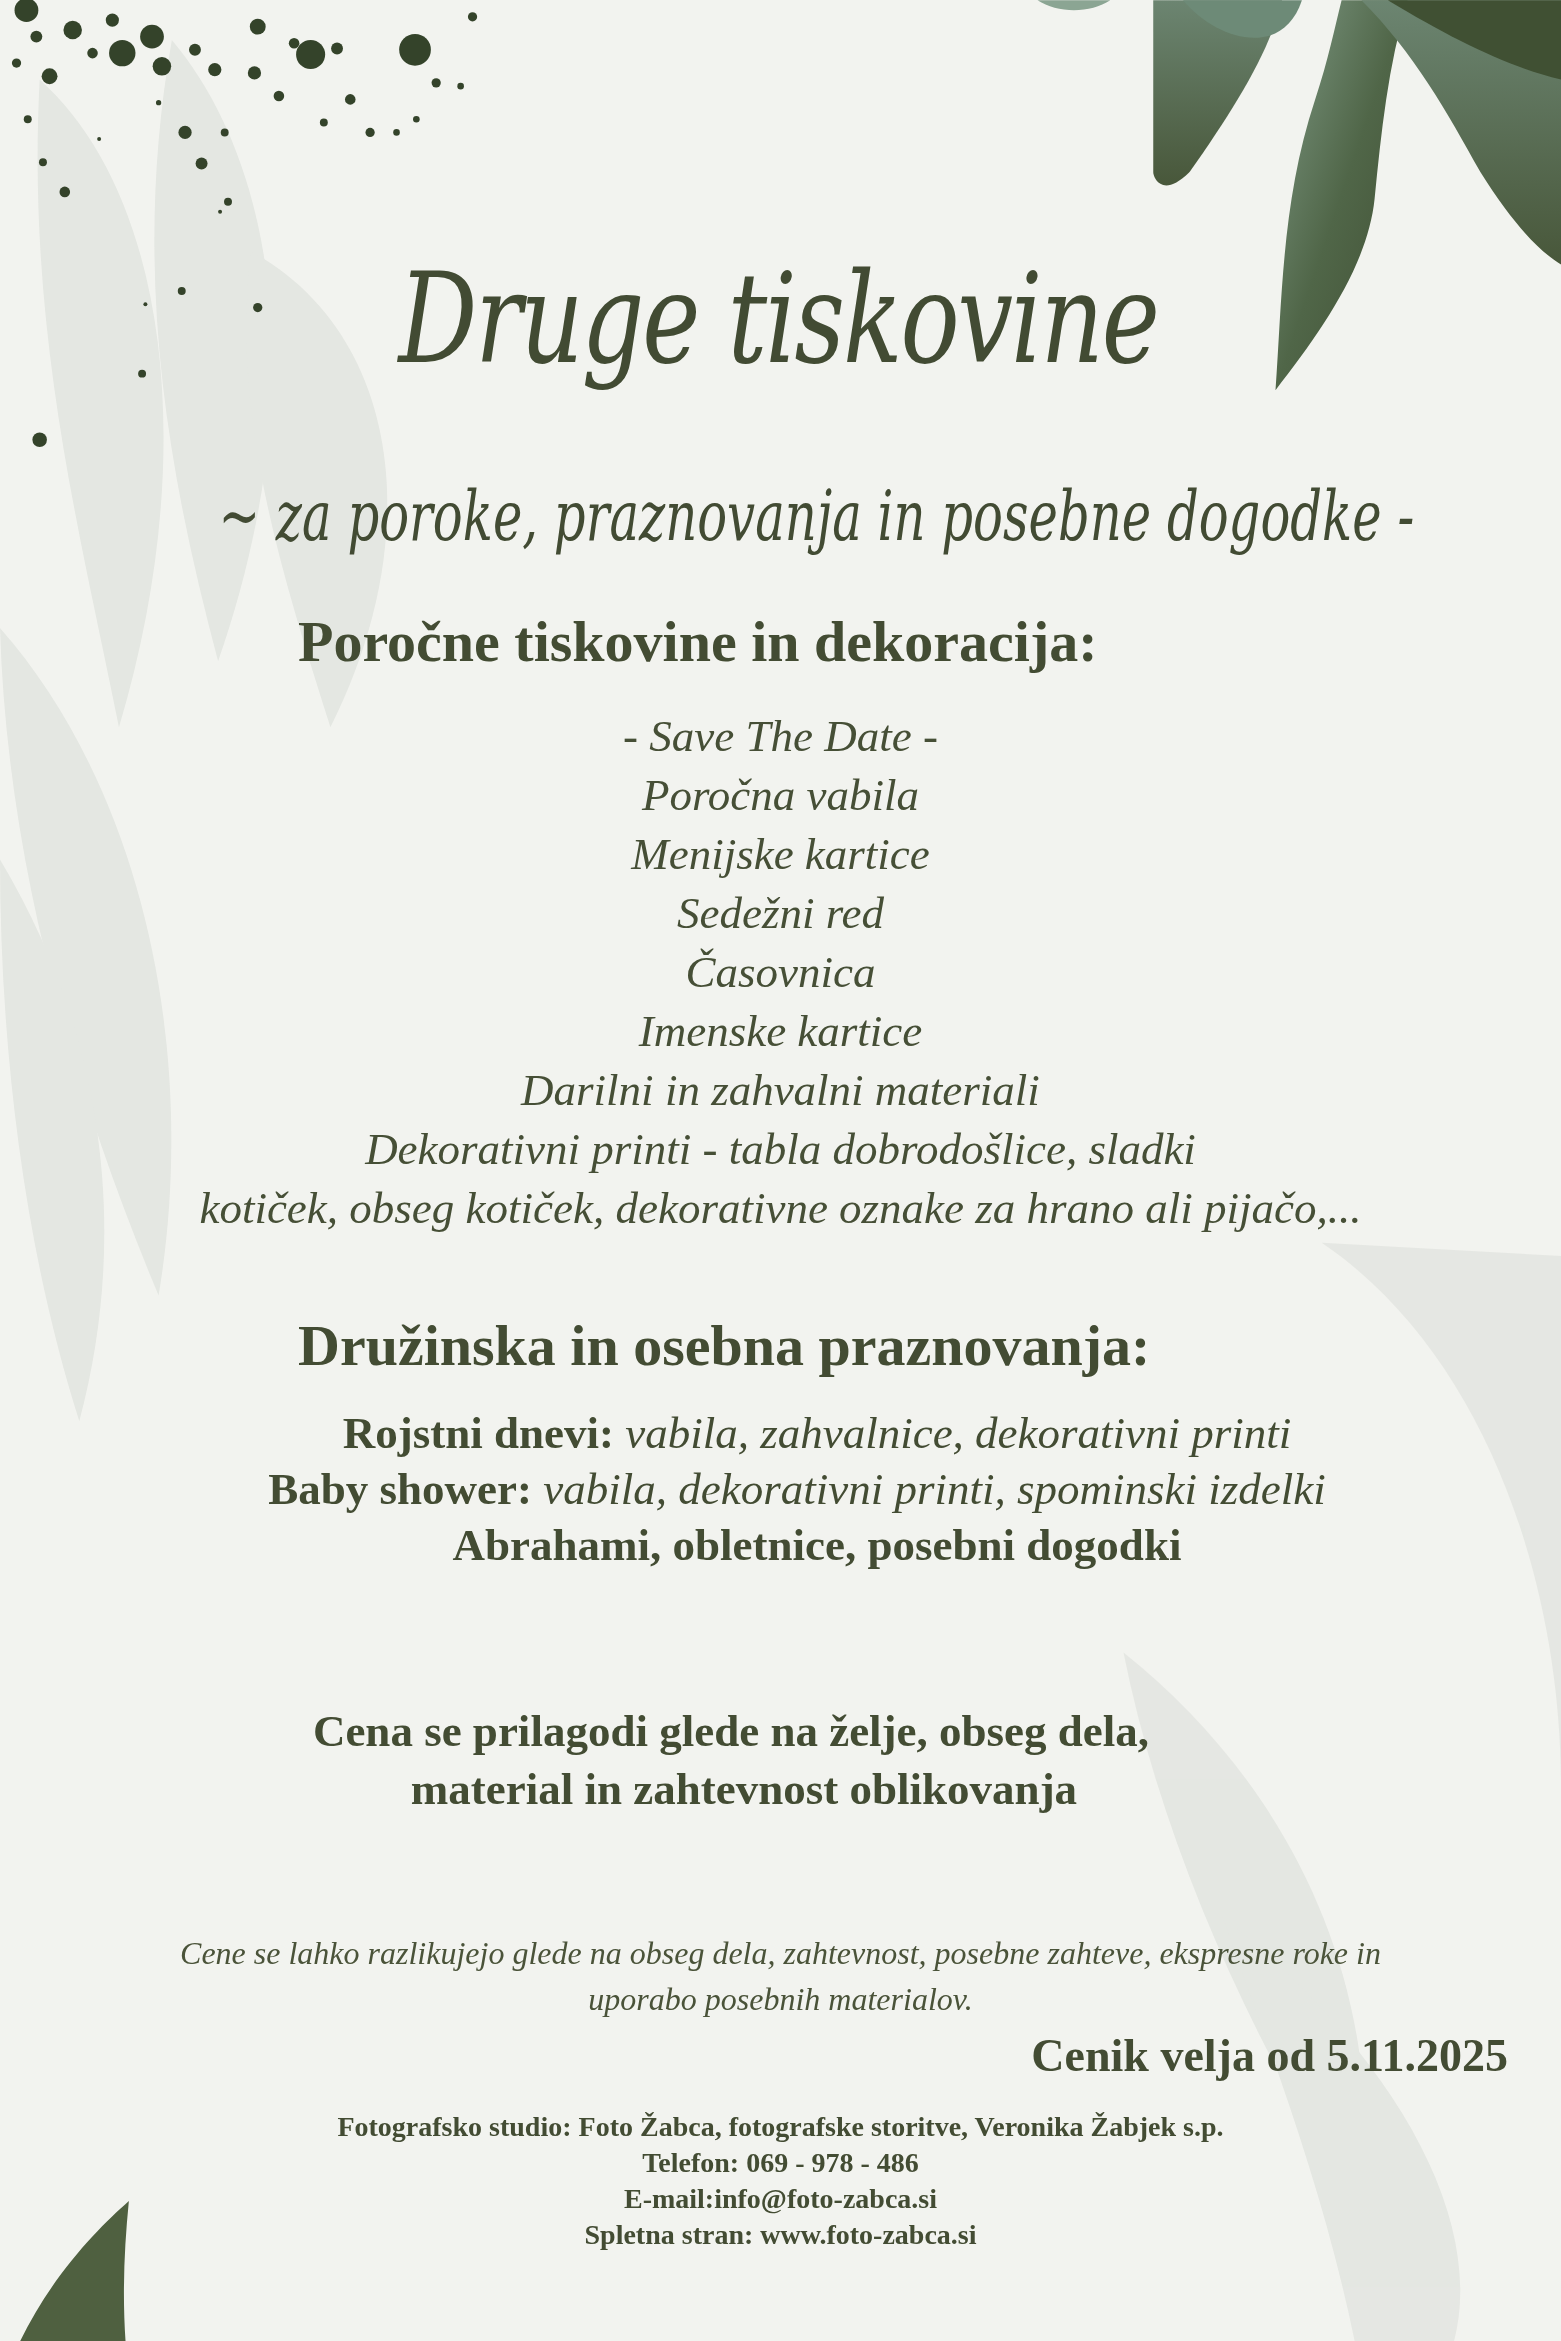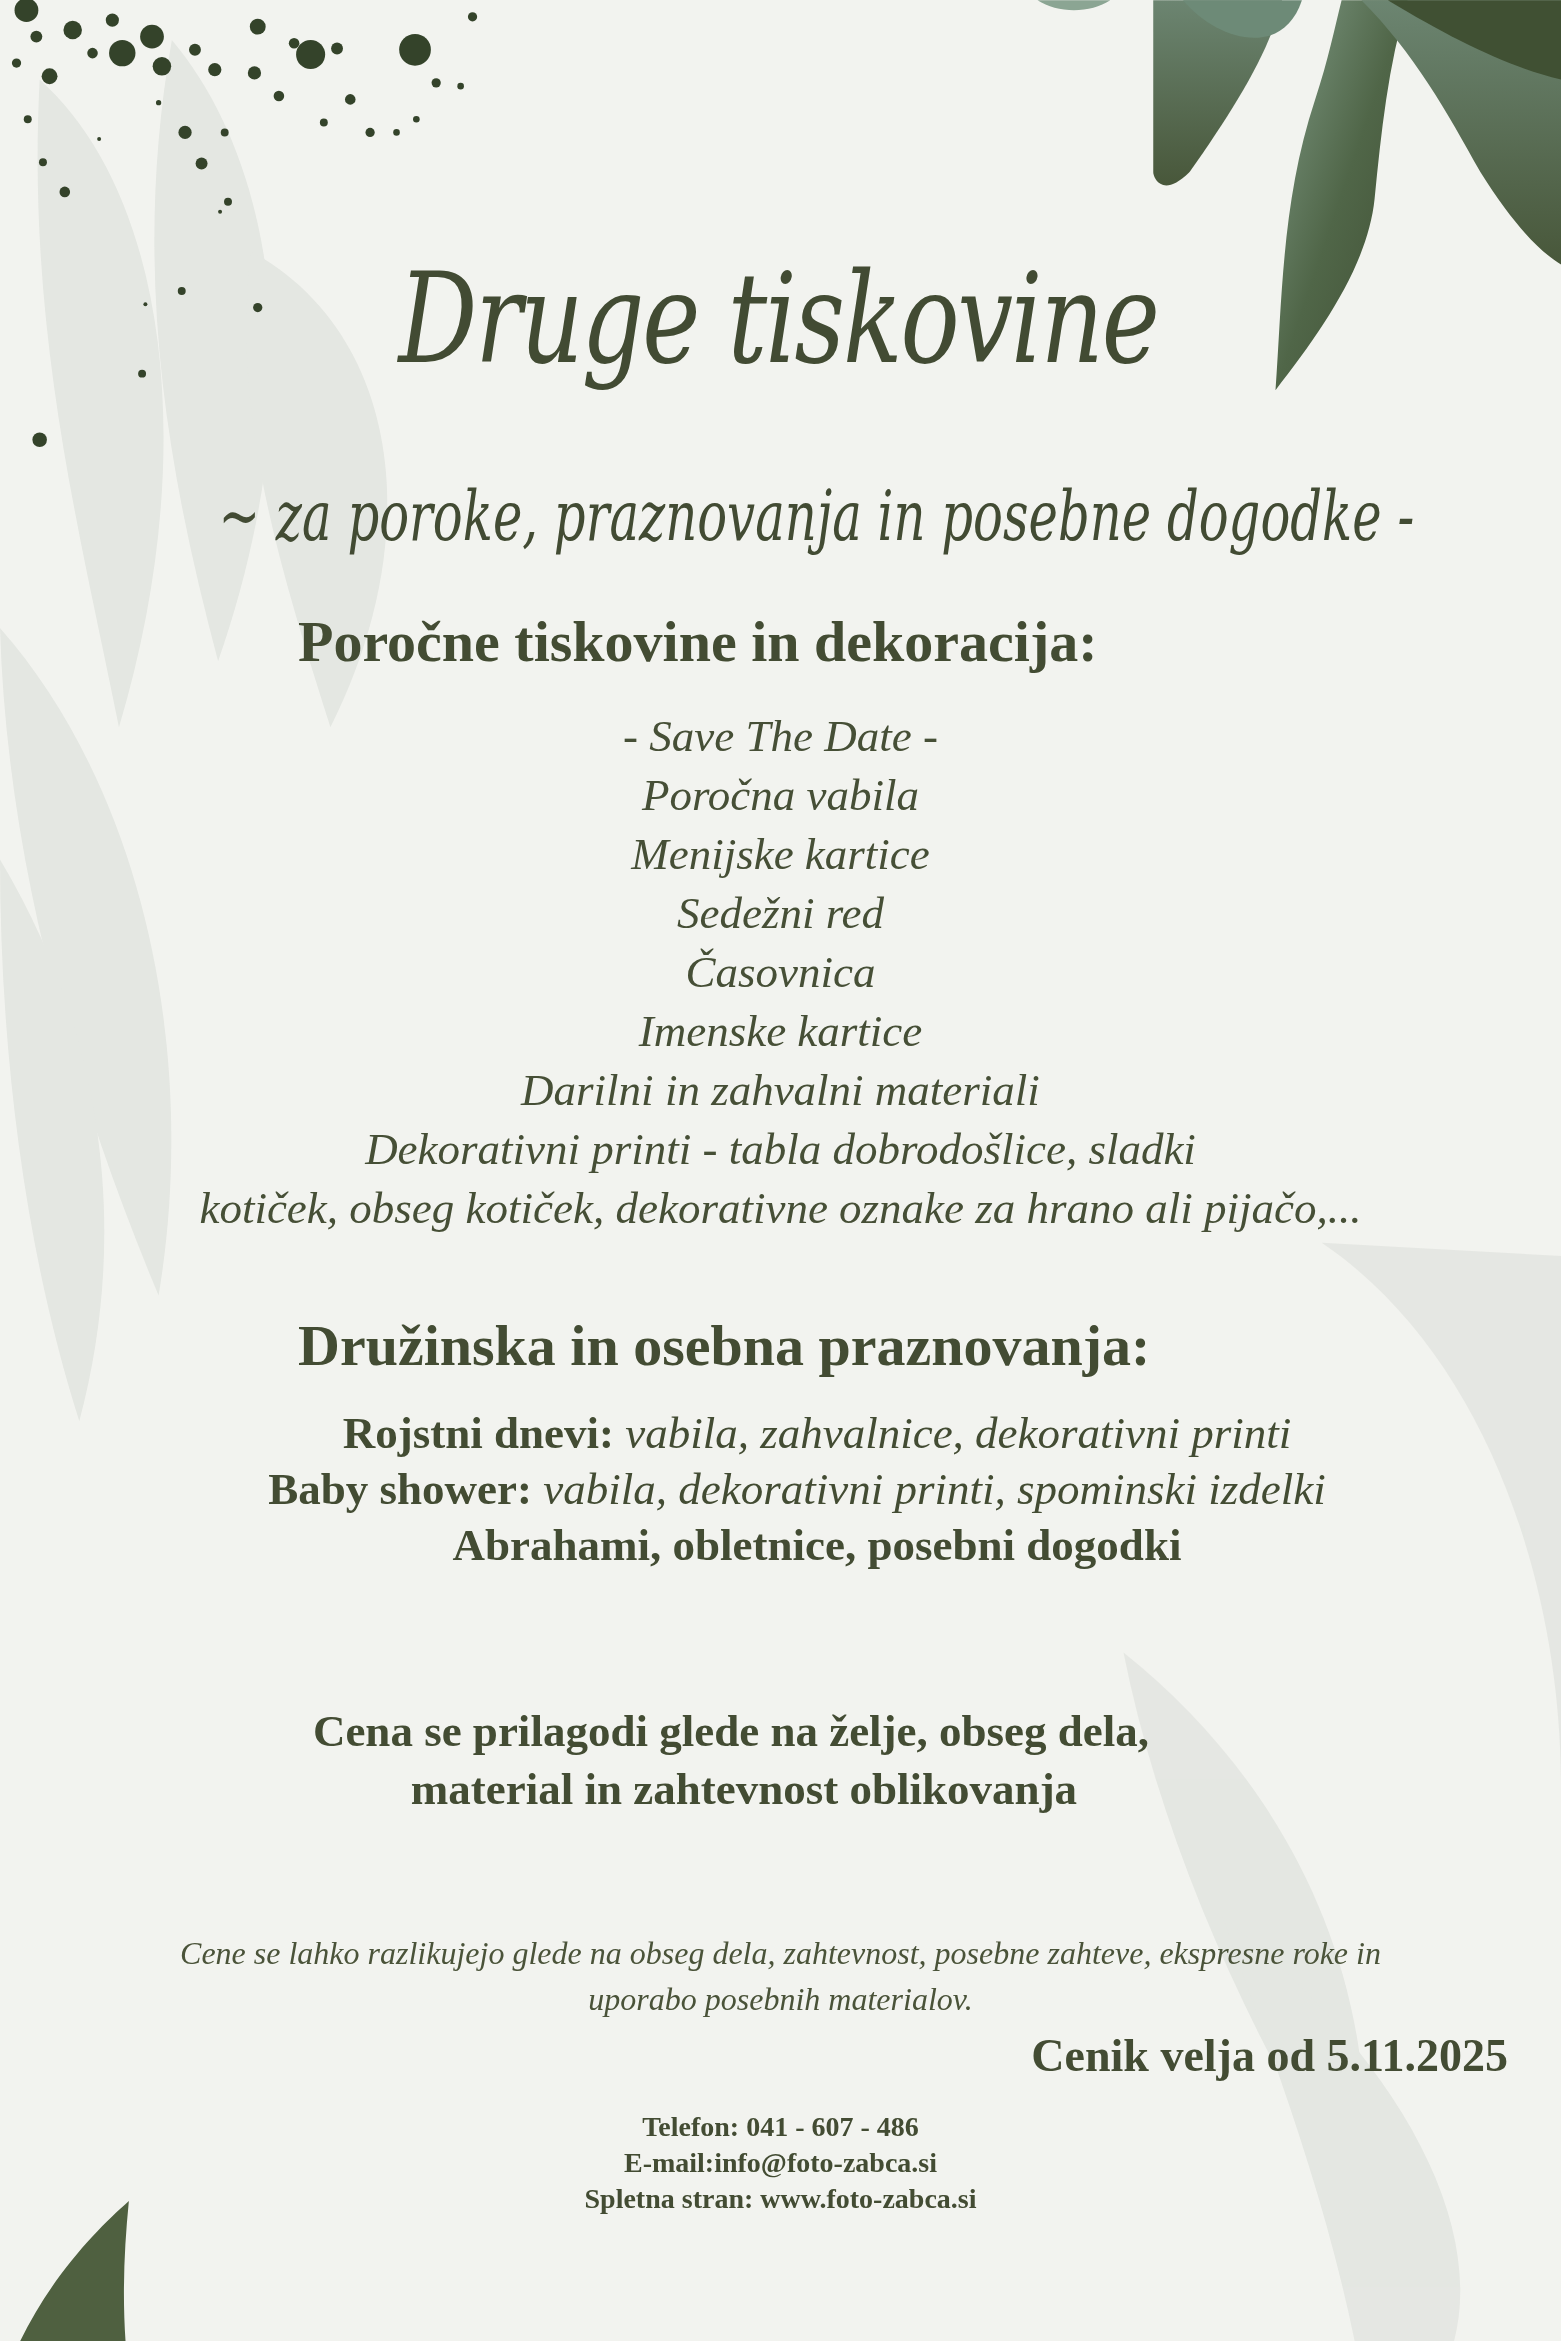--- a/index.html
+++ b/index.html
@@ -176,18 +176,19 @@
   </div>
 
   <div class="disclaimer">
     <div>Cene se lahko razlikujejo glede na obseg dela, zahtevnost, posebne zahteve, ekspresne roke in</div>
     <div>uporabo posebnih materialov.</div>
   </div>
 
   <div class="valid">Cenik velja od 5.11.2025</div>
 
   <div class="footer">
-    <div>Telefon: 041 - 607 - 486</div>
+    <div>Fotografsko studio: Foto Žabca, fotografske storitve, Veronika Žabjek s.p.</div>
+    <div>Telefon: 069 - 978 - 486</div>
     <div>E-mail:info@foto-zabca.si</div>
     <div>Spletna stran: www.foto-zabca.si</div>
   </div>
 </div>
 
 
 </body></html>

